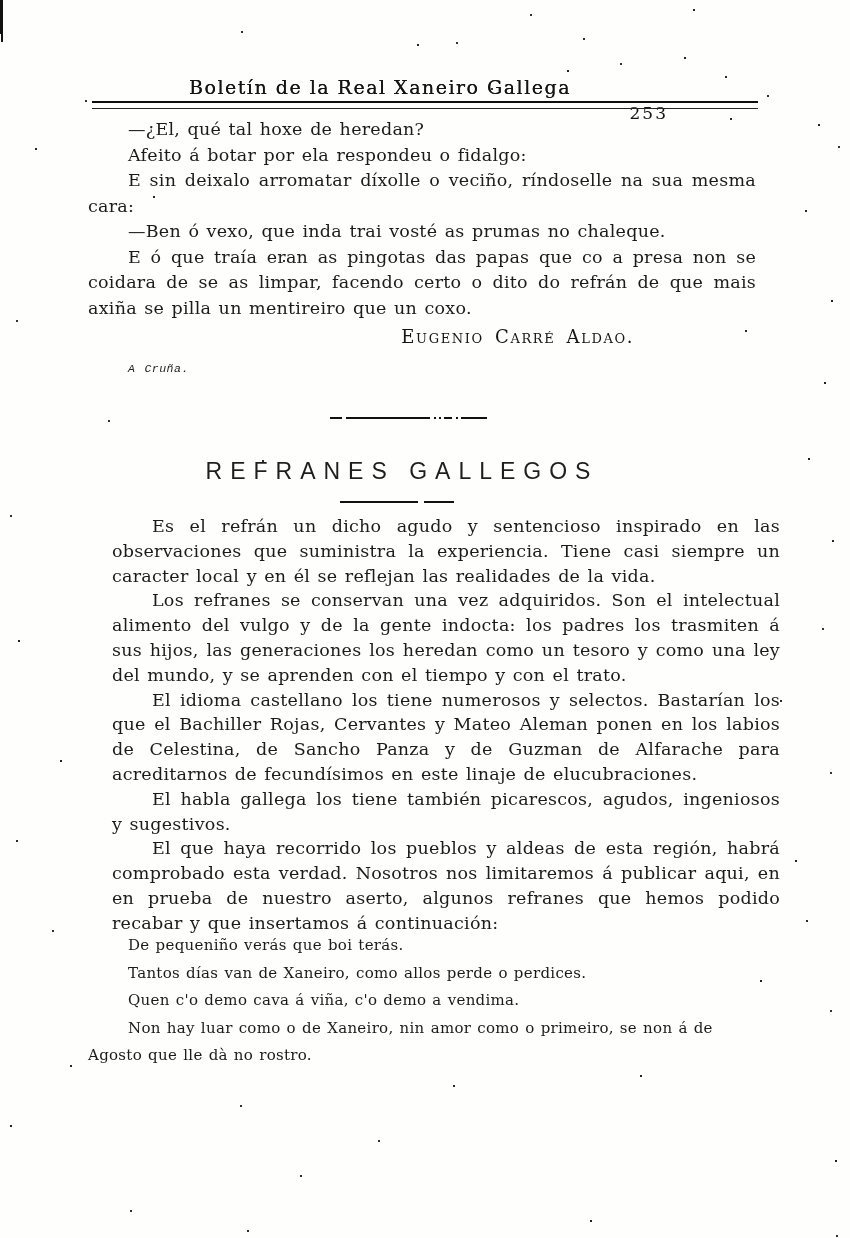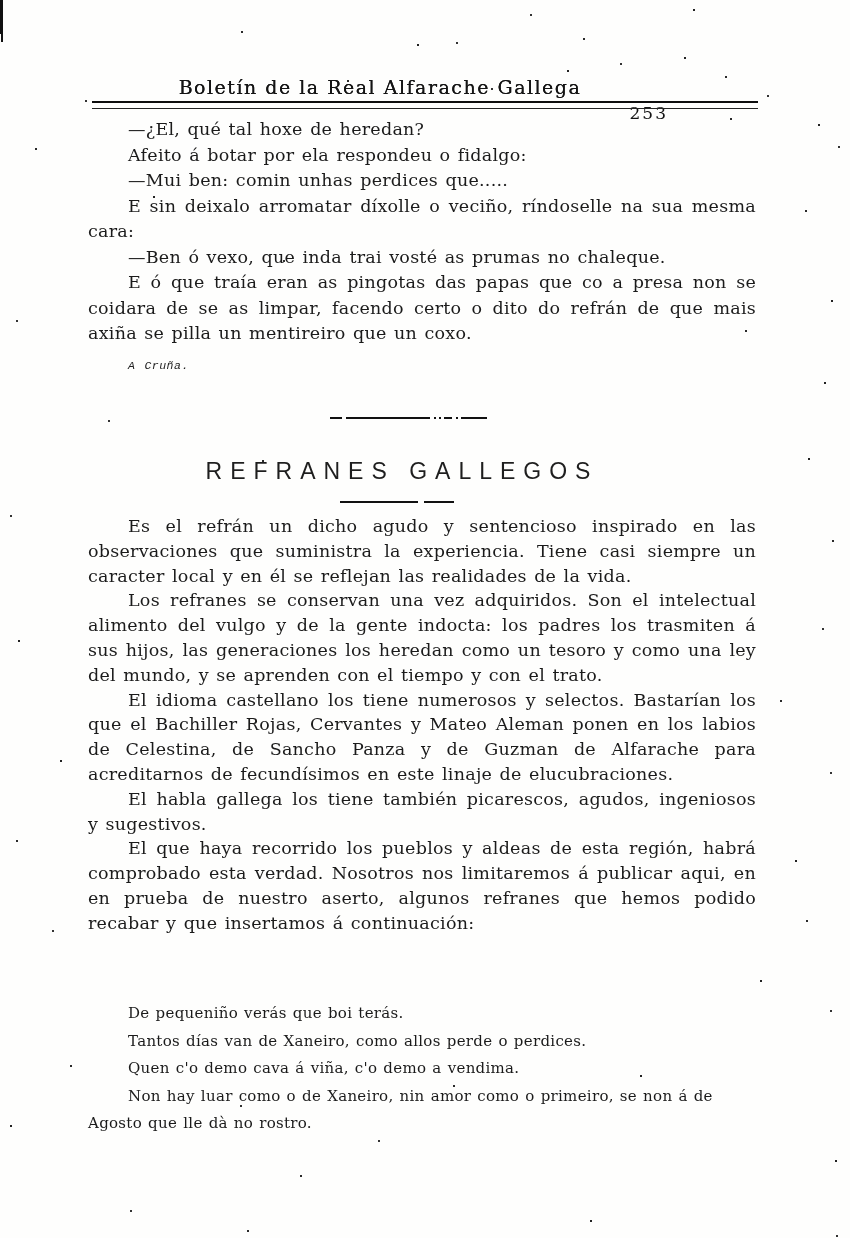--- a/index.html
+++ b/index.html
@@ -64,52 +64,52 @@
     position:absolute;left:88px;top:446px;width:668px;margin:12px;
     text-align:center;padding-right:64px;box-sizing:border-box;
     font-family:"Liberation Sans","DejaVu Sans",sans-serif;
     font-weight:400;font-size:23px;letter-spacing:8px;color:#1e1e1e;
   }
   .divider-2{position:absolute;left:340px;top:491px;white-space:nowrap;}
   .divider-2 .seg{display:inline-block;height:2px;background:#111;vertical-align:middle;margin-right:6px;}
 
   
   .body-text{top:514px;font-size:17.5px;line-height:24.8px;
-    text-align:justify;word-spacing:1.6px;letter-spacing:.25px;}
+    text-align:justify;word-spacing:1.6px;letter-spacing:.25px;margin-left:24px;}
   .body-text p{margin:0;text-indent:40px;}
 
   
-  .refranes{top:1000px;font-size:15px;line-height:27.5px;text-align:left;
+  .refranes{top:932px;font-size:15px;line-height:27.5px;text-align:left;
     letter-spacing:.3px;word-spacing:1px;}
   .refranes p{margin:0;text-indent:40px;}
 </style>
 </head>
 <body>
 
 <div class="page">
 
   <div class="specks"></div>
   <div class="edge-bar b1"></div>
   <div class="edge-bar b2"></div>
   <div class="edge-bar b3"></div>
   <div class="edge-bar b4"></div>
 
   <header class="running-header">
-    <span class="journal-title">Boletín de la Real Alfarache Gallega</span>
+    <span class="journal-title">Boletín de la Real Xaneiro Gallega</span>
     <span class="page-number">253</span>
   </header>
   <div class="header-rule"></div>
 
   <section class="col article-end">
     <p>—¿El, qué tal hoxe de heredan?</p>
     <p>Afeito á botar por ela respondeu o fidalgo:</p>
-    <p>—Mui ben: comin unhas perdices que.....</p>
     <p>E sin deixalo arromatar díxolle o veciño, ríndoselle na sua mesma cara:</p>
     <p>—Ben ó vexo, que inda trai vosté as prumas no chaleque.</p>
     <p>E ó que traía eran as pingotas das papas que co a presa non se coidara de se as limpar, facendo certo o dito do refrán de que mais axiña se pilla un mentireiro que un coxo.</p>
+    <p class="signature">Eugenio Carré Aldao.</p>
     <p class="place">A Cruña.</p>
   </section>
 
   <div class="divider-1">
     <span class="seg" style="width:12px"></span><span class="seg" style="width:84px"></span><span class="dot"></span><span class="dot"></span><span class="seg" style="width:8px"></span><span class="dot"></span><span class="seg" style="width:26px"></span>
   </div>
 
   <h1 class="section-title">REFRANES GALLEGOS</h1>
 
   <div class="divider-2">

